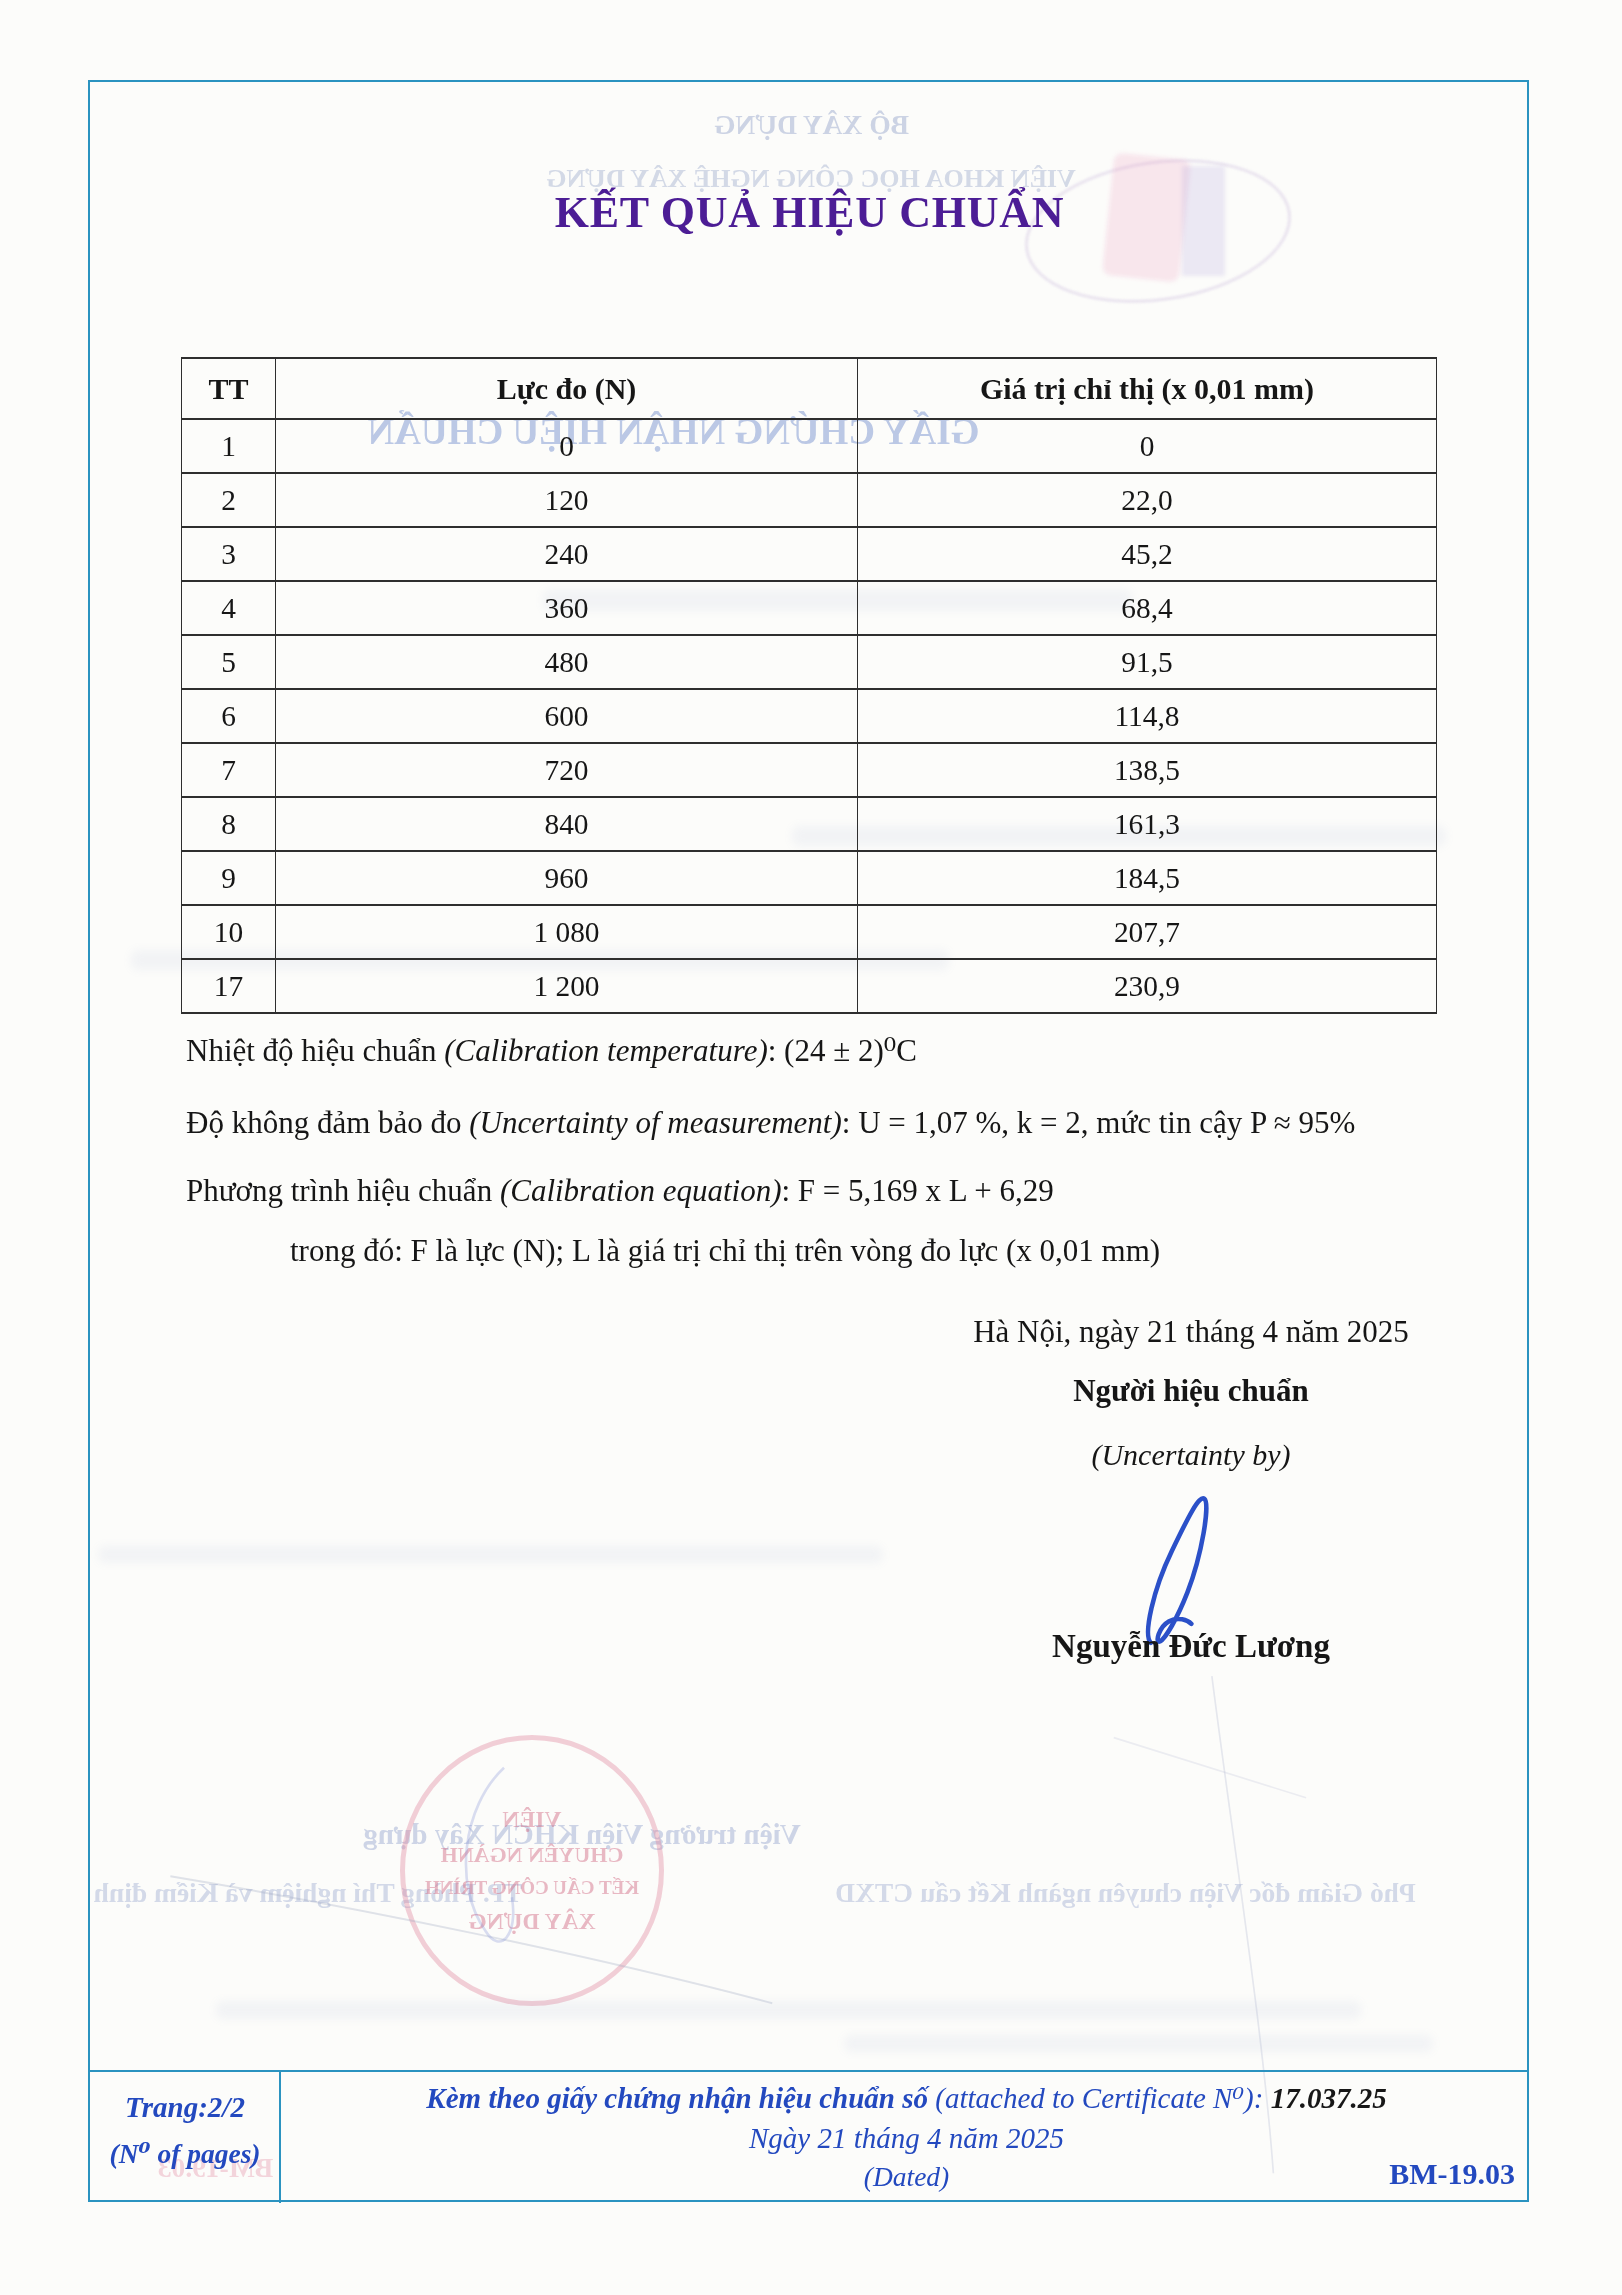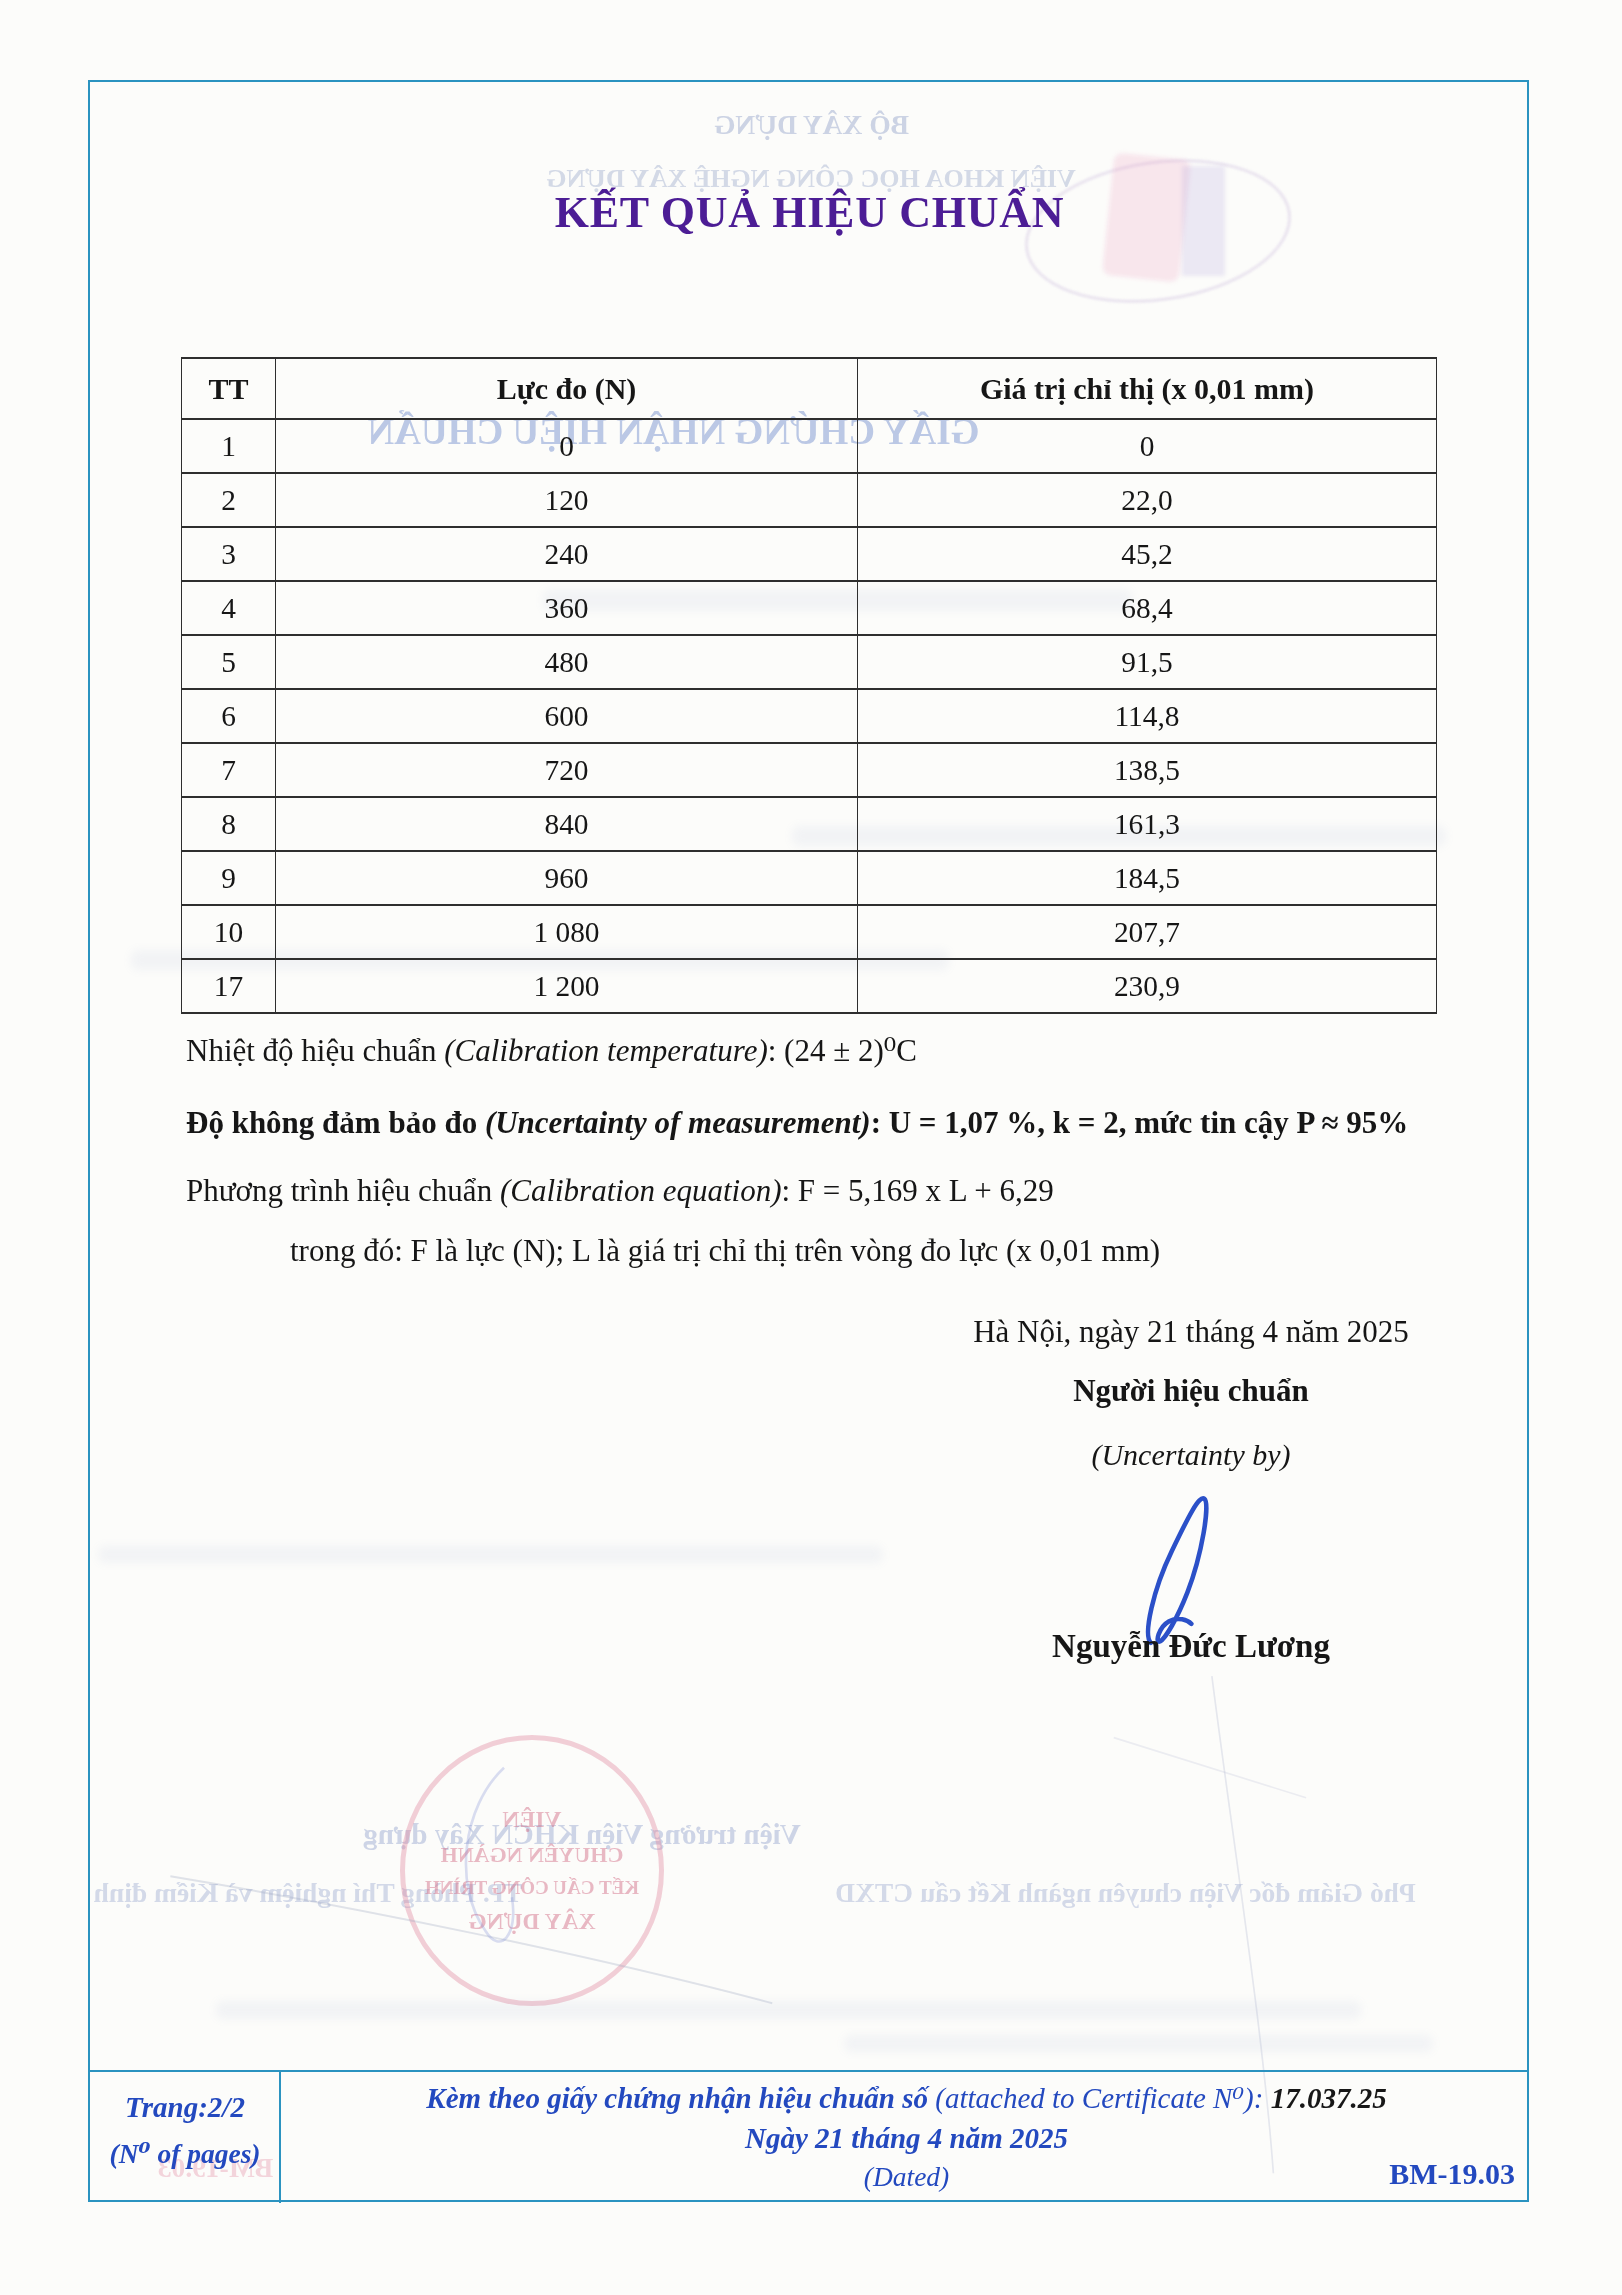--- a/index.html
+++ b/index.html
@@ -33,21 +33,21 @@
     text-align:center; vertical-align:middle;
     font-size:29.4px; padding:0;
   }
   table.results th{ height:59px; font-weight:bold; font-size:30px;}
   table.results td{ height:52px; }
   .col-tt{width:94px;} .col-force{width:582px;} .col-val{width:579px;}
   
   .note{ left:186px; font-size:31px; white-space:nowrap;}
   .note .it{ font-style:italic; }
   #note-temp{ top:1032px; }
-  #note-unc{ top:1105px;font-weight:bold; }
+  #note-unc{ top:1105px; }
   #note-eq{ top:1173px; }
   #note-where{ left:290px; top:1233px; font-size:31px;}
   
   .signbox{ left:864px; width:654px; text-align:center; }
   #place-date{ top:1314px; font-size:31px; }
   #signer-role{ top:1373px; font-size:31px; font-weight:bold; }
   #signer-role-en{ top:1438px; font-size:30px; font-style:italic; }
   #signature{ left:1131px; top:1491px; }
   #signer-name{ top:1628px; font-size:33px; font-weight:bold; }
   
@@ -56,21 +56,21 @@
   .blue{ color:#2349bf; }
   #footer-page{ left:92px; top:2091px; width:186px; text-align:center;
     font-size:29px; font-weight:bold; font-style:italic; }
   #footer-pages-en{ left:92px; top:2137px; width:186px; text-align:center;
     font-size:27.5px; font-weight:bold; font-style:italic; }
   #footer-line1{ left:285px; top:2081px; width:1243px; text-align:center; font-size:29px; font-style:italic;}
   #footer-line1 .vi{ font-weight:bold; color:#2349bf;}
   #footer-line1 .en{ color:#2349bf;}
   #footer-line1 .no{ font-weight:bold; color:#171717;}
   #footer-line2{ left:285px; top:2122px; width:1243px; text-align:center;
-    font-size:29px; font-weight:bold; font-style:italic;}
+    font-size:29px; font-weight:normal; font-style:italic;}
   #footer-line3{ left:285px; top:2161px; width:1243px; text-align:center;
     font-size:27.5px; font-style:italic;}
   #form-code{ left:1361px; top:2157px; width:154px; text-align:right;
     font-size:30px; font-weight:bold; }
   
   .bleed{ transform:scaleX(-1); filter:blur(0.7px); pointer-events:none; }
   #bleed-ministry{ left:419px; top:109px; width:785px; text-align:center;
     font-size:27.5px; font-weight:bold; color:rgba(125,144,191,.38);}
   #bleed-institute{ left:353px; top:164px; width:916px; text-align:center;
     font-size:26px; font-weight:bold; color:rgba(125,144,191,.32);}

